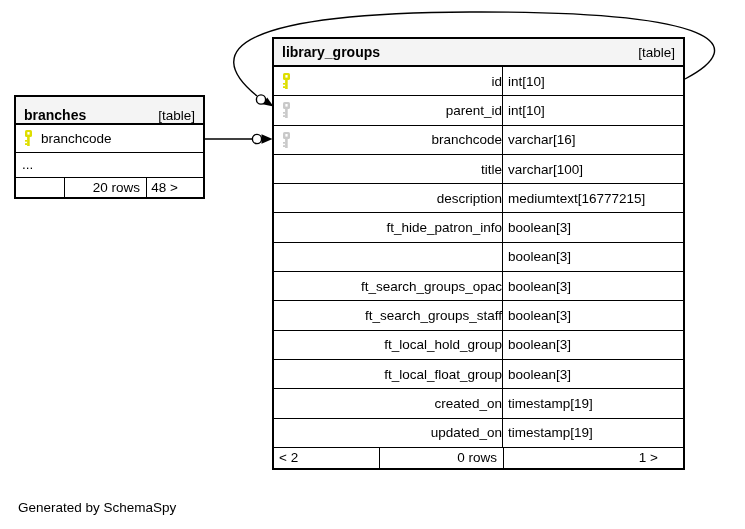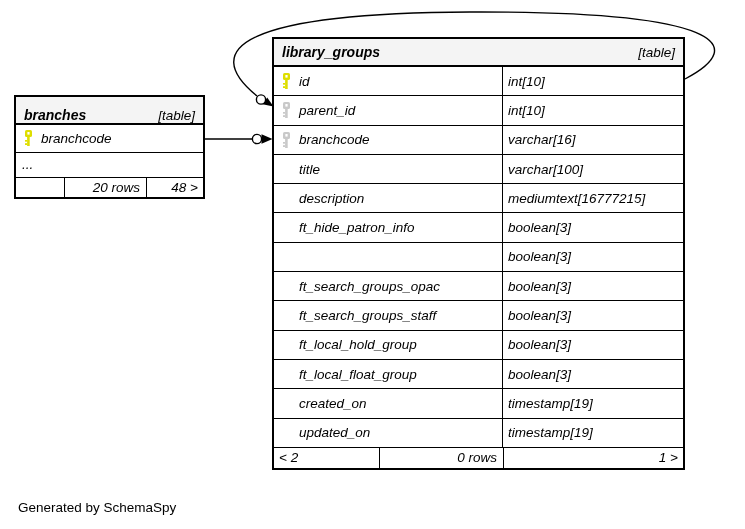--- a/index.html
+++ b/index.html
@@ -2,55 +2,55 @@
 <html><head>
 <meta charset="utf-8">
 <style>
   html,body{margin:0;padding:0;background:#fff;}
   .canvas{
     position:relative;width:745px;height:529px;background:#ffffff;overflow:hidden;
     font-family:"Liberation Sans", sans-serif;font-size:13.5px;color:#000;
   }
   svg.relations{position:absolute;left:0;top:0;z-index:1;}
   .db-table{
-    position:absolute;z-index:2;background:#fff;border:2px solid #000;box-sizing:border-box;font-style:italic;
+    position:absolute;z-index:2;background:#fff;border:2px solid #000;box-sizing:border-box;
   }
   .tbl-header{
     display:flex;justify-content:space-between;align-items:center;
     height:26px;border-bottom:2px solid #000;padding:0 8px;background:#f4f4f4;
   }
   .tbl-name{font-weight:bold;font-size:14px;}
   .tbl-badge{font-weight:normal;font-size:13.5px;}
   .col-row{
     display:flex;align-items:center;box-sizing:border-box;
     border-bottom:1.5px solid #000;background:#fff;
   }
   #tbl-library-groups .col-row{height:29.3px;}
   #tbl-branches .col-row{height:27.5px;}
   #tbl-branches .col-row.ellipsis{height:25.5px;}
   .name-cell{
     display:flex;align-items:center;box-sizing:border-box;
     padding-left:7px;height:100%;flex:1;
   }
-  #tbl-library-groups .name-cell{flex:0 0 229px;border-right:1.5px solid #000;}
+  #tbl-library-groups .name-cell{flex:0 0 229px;border-right:1.5px solid #000;justify-content:space-between;}
   .type-cell{
     flex:1;box-sizing:border-box;padding-left:5px;
     display:flex;align-items:center;height:100%;text-align:right;
   }
   .keybox{width:11px;height:16px;margin-right:7px;display:inline-flex;flex:0 0 11px;}
   .col-row.ellipsis .name-cell{padding-left:6px;}
   .tbl-footer{display:flex;box-sizing:border-box;}
   #tbl-library-groups .tbl-footer{height:20px;}
   #tbl-branches .tbl-footer{height:19px;}
   .fcell{
     display:flex;align-items:center;box-sizing:border-box;height:100%;
   }
   .fcell.c1{justify-content:flex-start;padding-left:5px;}
   .fcell.c2{justify-content:flex-end;padding-right:6px;border-left:1.5px solid #000;}
-  .fcell.c3{justify-content:flex-end;padding-right:5px;border-left:1.5px solid #000;flex:1;}
+  .fcell.c3{justify-content:flex-end;padding-right:25px;border-left:1.5px solid #000;flex:1;}
   #tbl-branches .fcell.c1{width:48px;}
   #tbl-branches .fcell.c2{width:82px;}
   #tbl-library-groups .fcell.c1{width:105px;}
   #tbl-library-groups .fcell.c2{width:124px;}
   .credit{position:absolute;left:18px;top:500px;font-size:13.5px;z-index:2;}
 </style>
 </head>
 <body>
 
 <div class="canvas">

